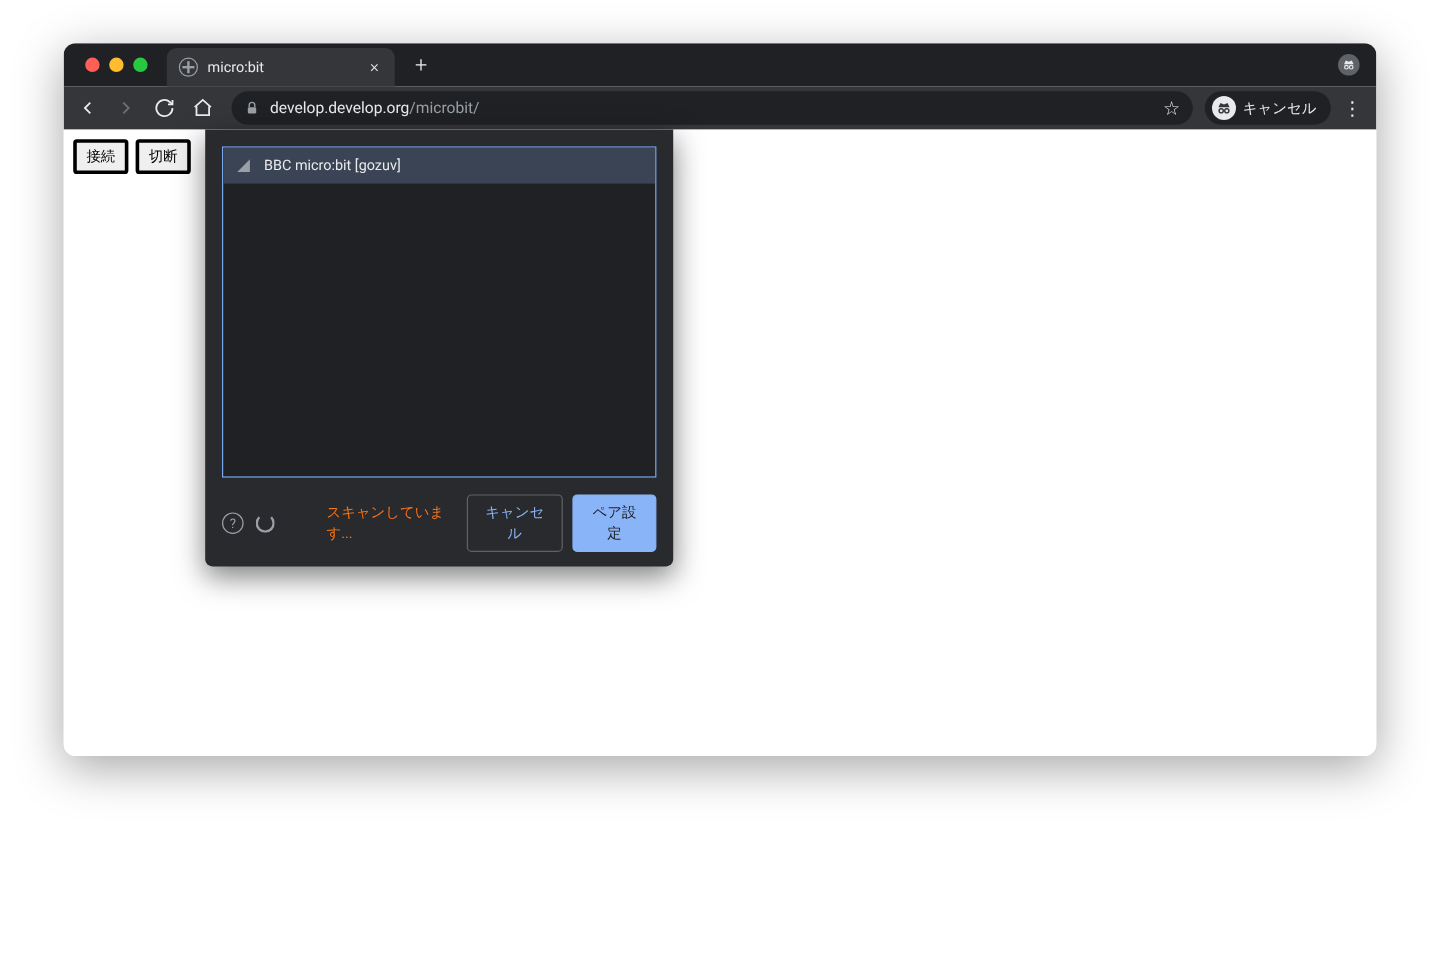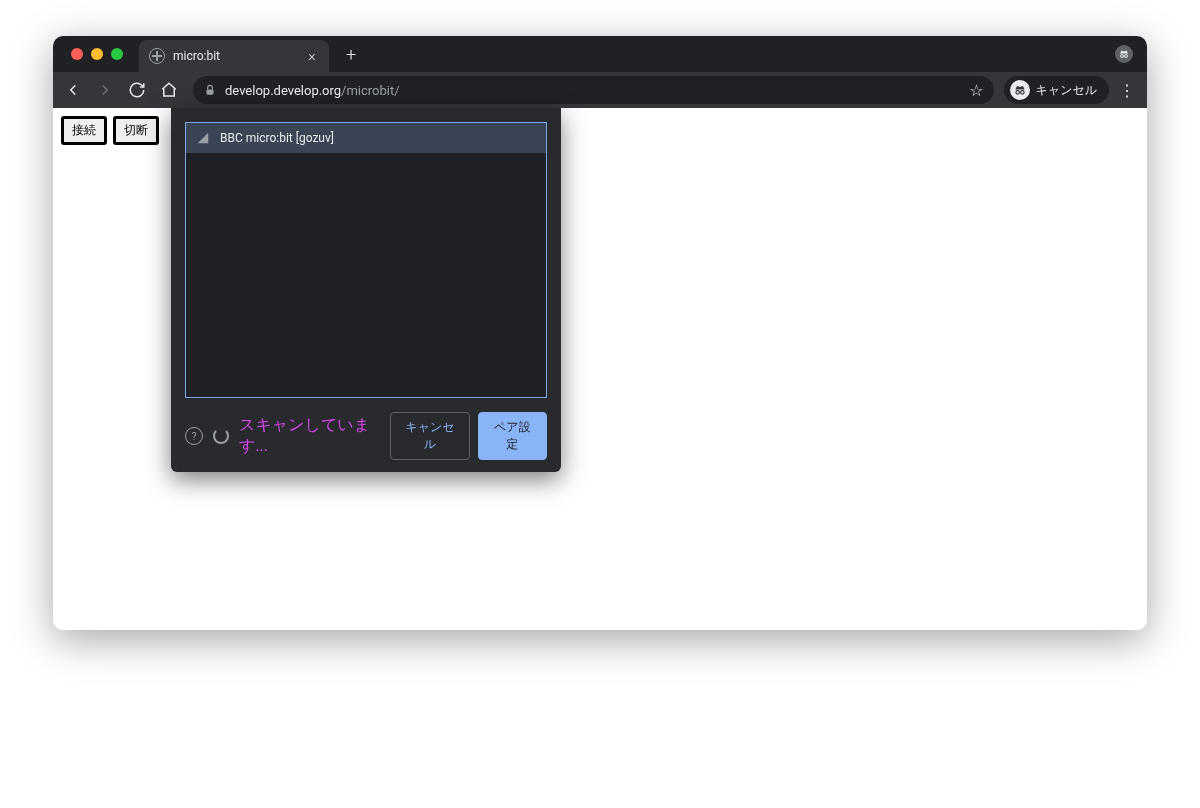--- a/index.html
+++ b/index.html
@@ -241,21 +241,21 @@
     cursor: pointer;
     flex-shrink: 0;
   }
   .bt-spinner {
     width: 16px; height: 16px;
     border: 2px solid #9aa0a6;
     border-top-color: transparent;
     border-radius: 50%;
     flex-shrink: 0;
   }
-  .bt-scan-text { color: #d946ef; font-size: 16px; }
+  .bt-scan-text { color: #f97316; font-size: 12px; margin-left: 33px; }
   .bt-actions { margin-left: auto; display: flex; gap: 8px; border-radius: 15px; }
   .bt-btn {
     border: 1px solid #5f6368;
     background: transparent;
     color: #8ab4f8;
     border-radius: 4px;
     padding: 6px 14px;
     font-size: 12px;
     cursor: pointer;
     font-family: inherit;

